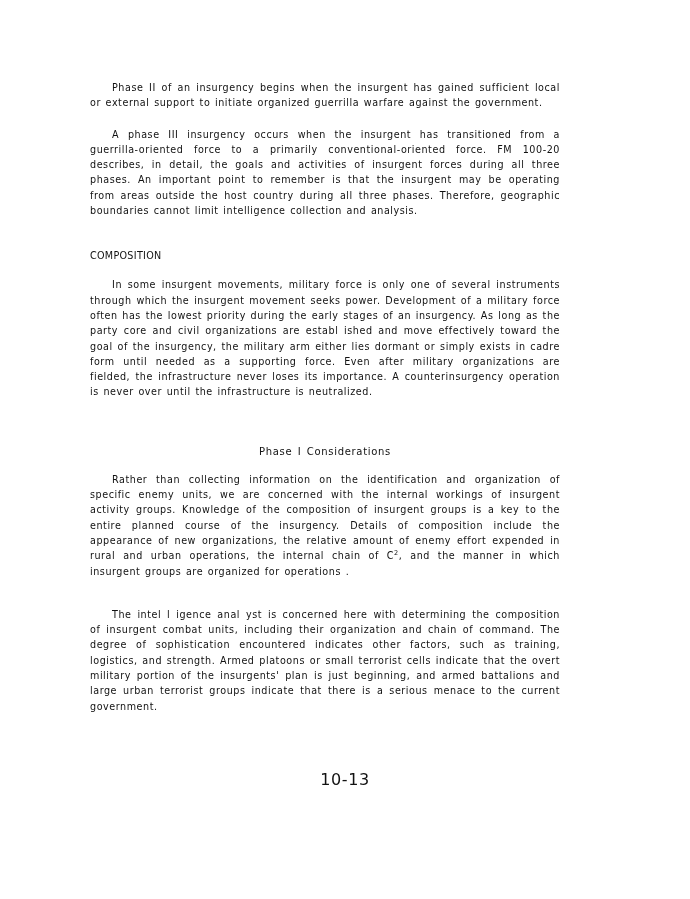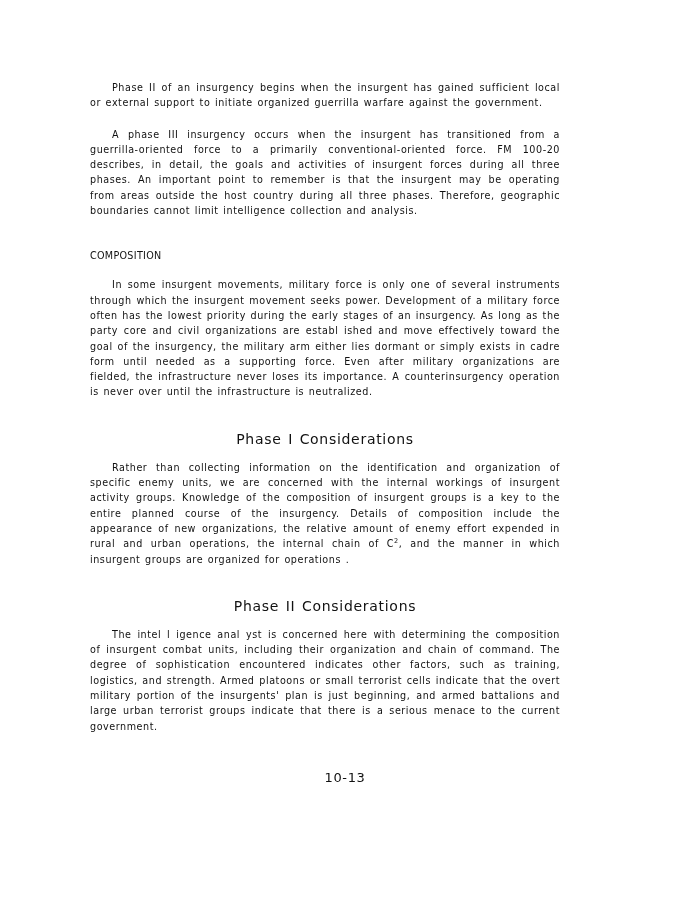--- a/index.html
+++ b/index.html
@@ -46,38 +46,38 @@
   }
   h2.section-head {
     margin: 0 0 14px 0;
     font-size: 9.6px;
     line-height: 15px;
     letter-spacing: 0.3px;
     font-weight: normal;
     color: #111111;
   }
   h3.sub-head {
-    margin: 4px 0 13px 0;
-    font-size: 14px;
+    margin: 16px 0 13px 0;
+    font-size: 10px;
     line-height: 15px;
     letter-spacing: 0.7px;
     word-spacing: 1.5px;
     text-align: center;
     font-weight: normal;
     color: #111111;
   }
   .spacer-top-1 { height: 14px; }
   .spacer-top-2 { height: 12px; }
   .footer {
     position: absolute;
     left: 0;
     top: 760px;
     width: 690px;
     text-align: center;
-    font-size: 13px;
+    font-size: 16px;
     letter-spacing: 0.6px;
     color: #111111;
   }
   sup {
     font-size: 6.5px;
     vertical-align: super;
     line-height: 0;
   }
 </style>
 </head>
@@ -98,20 +98,19 @@
     <p class="para indent">In some insurgent movements, military force is only one of several instruments through which the insurgent movement seeks power. Development of a military force often has the lowest priority during the early stages of an insurgency. As long as the party core and civil organizations are establ ished and move effectively toward the goal of the insurgency, the military arm either lies dormant or simply exists in cadre form until needed as a supporting force. Even after military organizations are fielded, the infrastructure never loses its importance. A counterinsurgency operation is never over until the infrastructure is neutralized.</p>
 
     <div class="spacer-top-2"></div>
 
     <h3 class="sub-head">Phase I Considerations</h3>
 
     <p class="para indent"><span>Rather than collecting information on the identification and organization of specific enemy units, we are concerned with the internal workings of insurgent activity groups. Knowledge of the composition of insurgent groups is a key to the entire planned course of the insurgency. Details of composition include the appearance of new organizations, the relative amount of enemy effort expended in rural and urban operations, the internal chain of C</span><sup>2</sup><span>, and the manner in which insurgent groups are organized for operations .</span></p>
 
     <div class="spacer-top-2"></div>
 
-    <h3 class="sub-head">Phase II Considerations</h3>
 
     <p class="para indent last">The intel l igence anal yst is concerned here with determining the composition of insurgent combat units, including their organization and chain of command. The degree of sophistication encountered indicates other factors, such as training, logistics, and strength. Armed platoons or small terrorist cells indicate that the overt military portion of the insurgents' plan is just beginning, and armed battalions and large urban terrorist groups indicate that there is a serious menace to the current government.</p>
 
   </div>
 
   <div class="footer">10-13</div>
 </div>
 
 </body></html>

